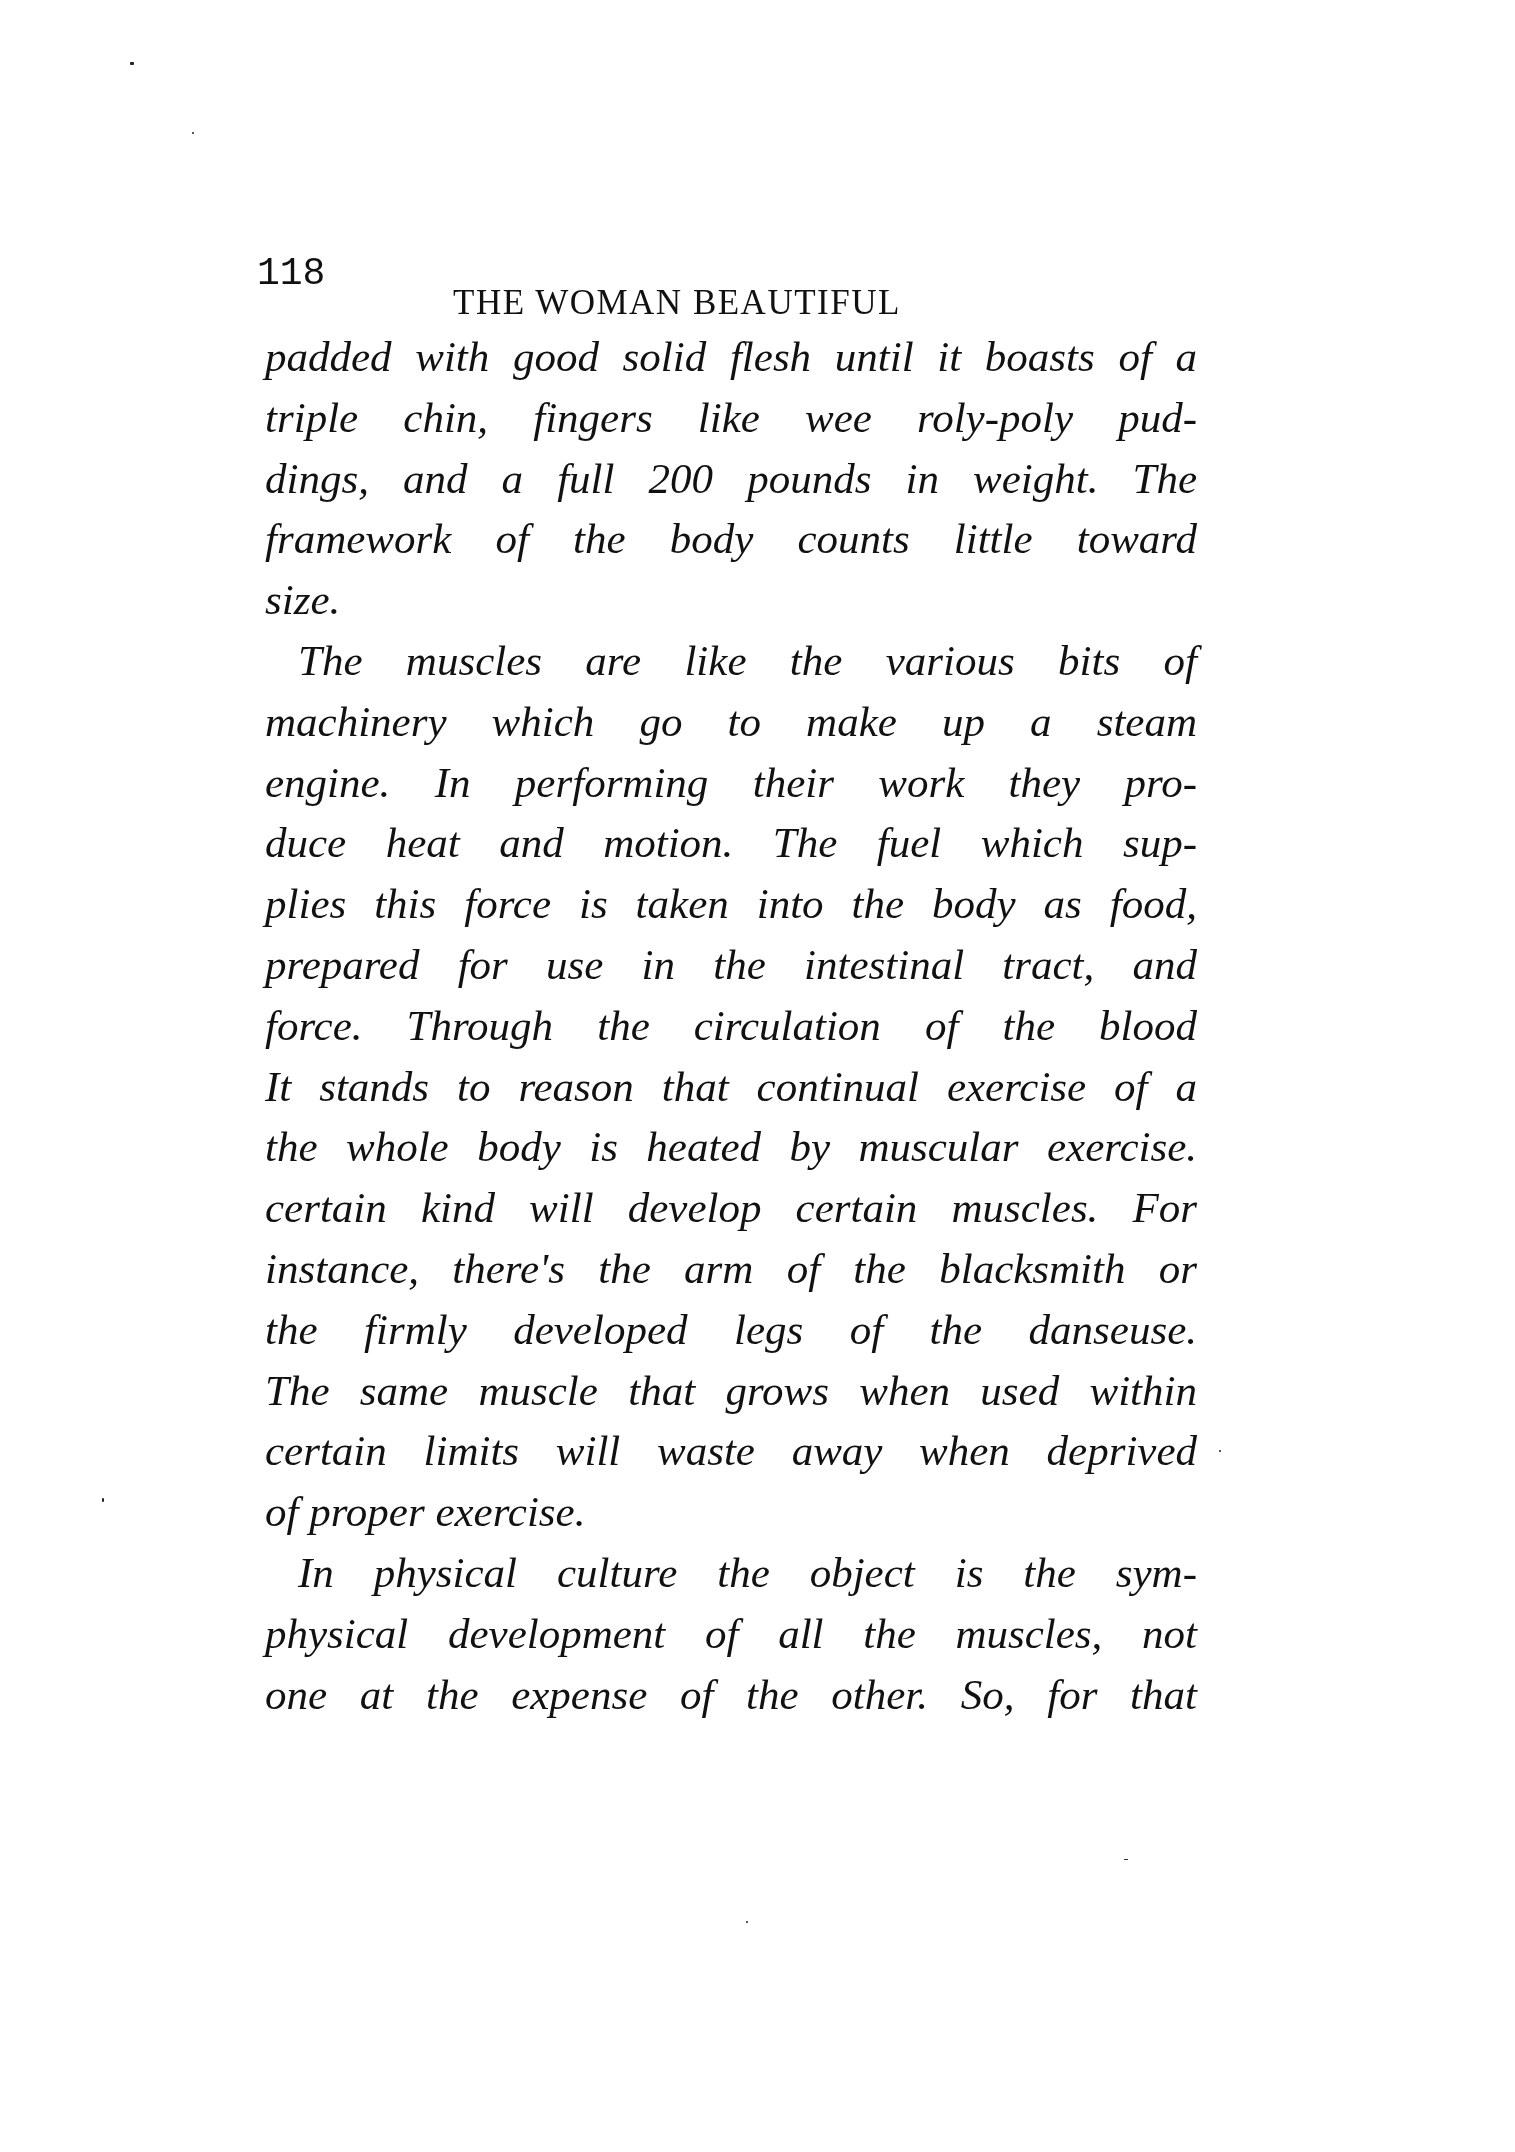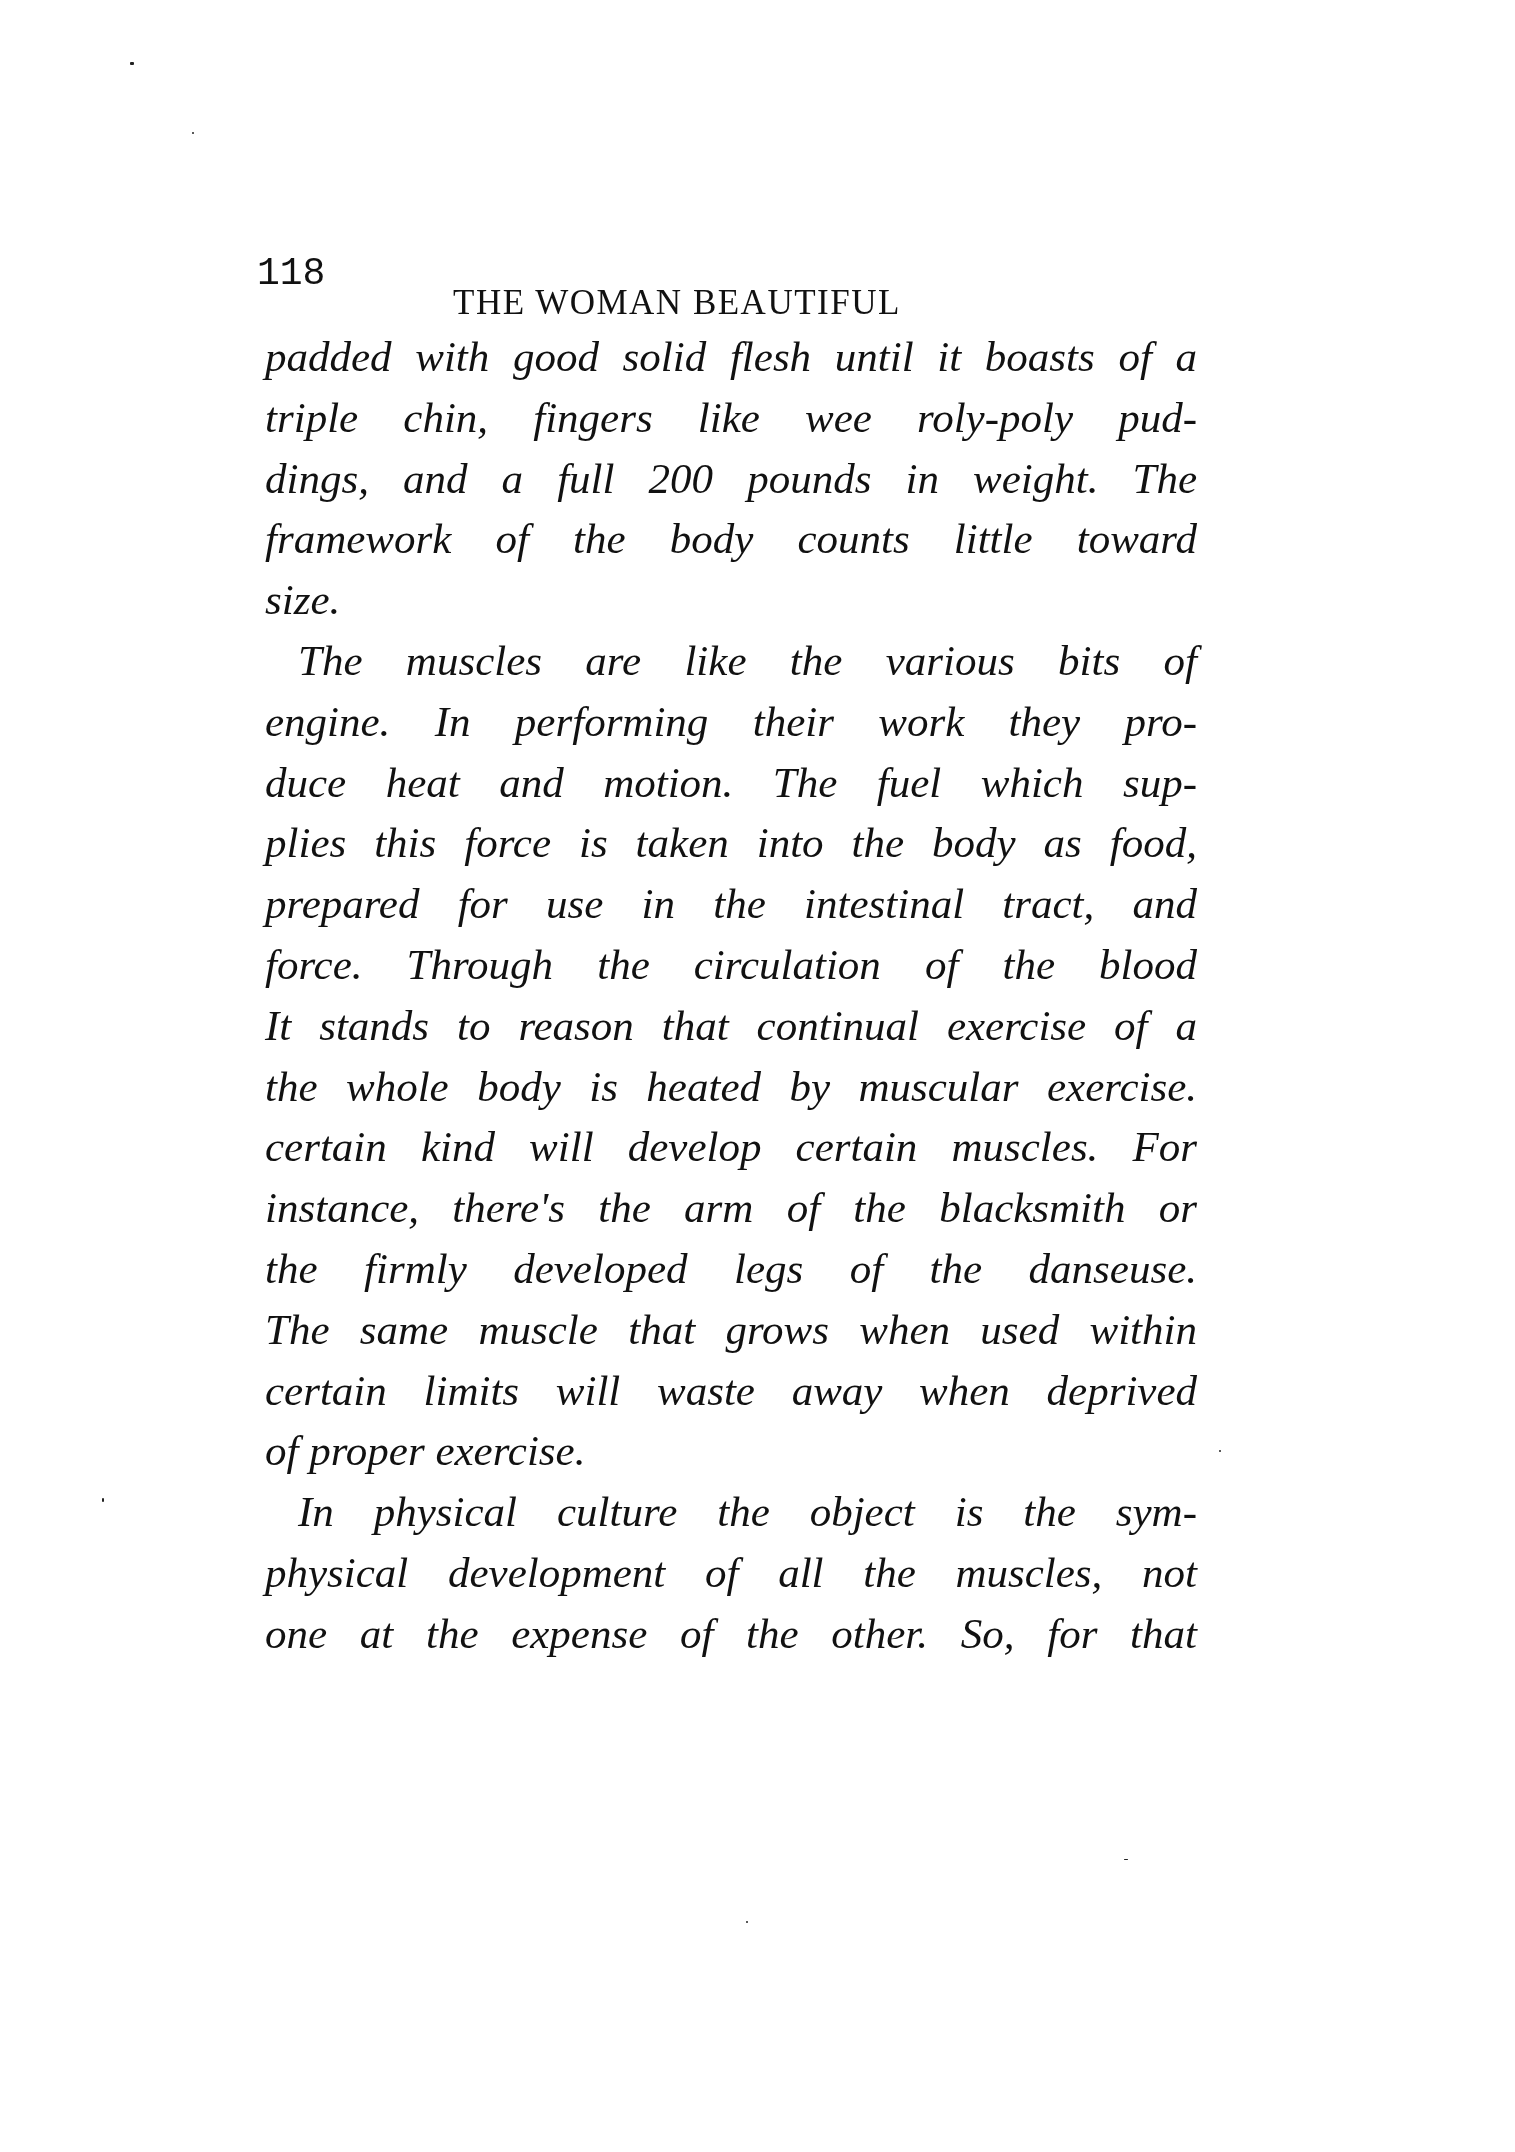--- a/index.html
+++ b/index.html
@@ -45,20 +45,21 @@
     <div>
       <span class="line">padded with good solid flesh until it boasts of a</span>
       <span class="line">triple chin, fingers like wee roly-poly pud-</span>
       <span class="line">dings, and a full 200 pounds in weight. The</span>
       <span class="line">framework of the body counts little toward</span>
       <span class="line last">size.</span>
     </div>
 
     <div>
       <span class="line indent">The muscles are like the various bits of</span>
+      <span class="line">machinery which go to make up a steam</span>
       <span class="line">engine. In performing their work they pro-</span>
       <span class="line">duce heat and motion. The fuel which sup-</span>
       <span class="line">plies this force is taken into the body as food,</span>
       <span class="line">prepared for use in the intestinal tract, and</span>
       <span class="line">force. Through the circulation of the blood</span>
       <span class="line">It stands to reason that continual exercise of a</span>
       <span class="line">the whole body is heated by muscular exercise.</span>
       <span class="line">certain kind will develop certain muscles. For</span>
       <span class="line">instance, there's the arm of the blacksmith or</span>
       <span class="line">the firmly developed legs of the danseuse.</span>

